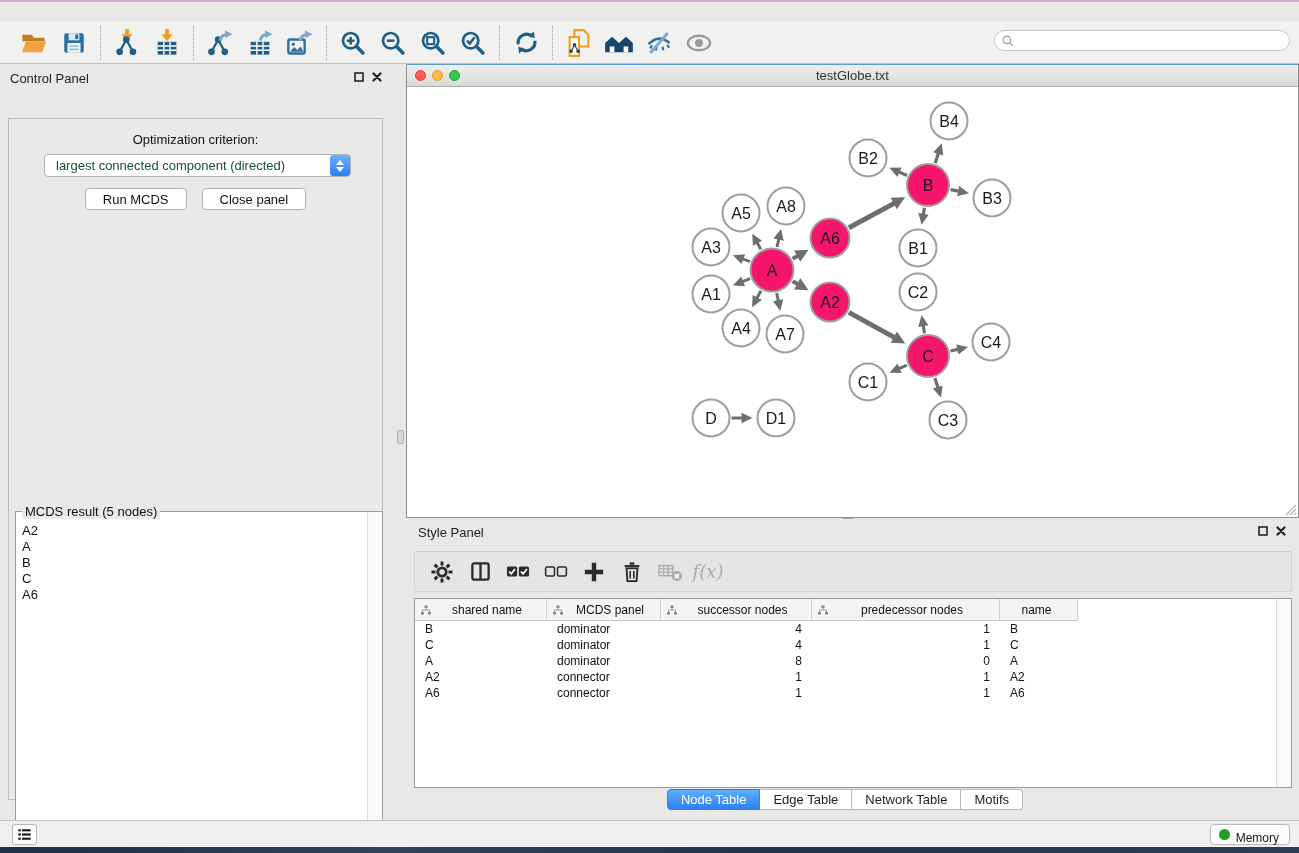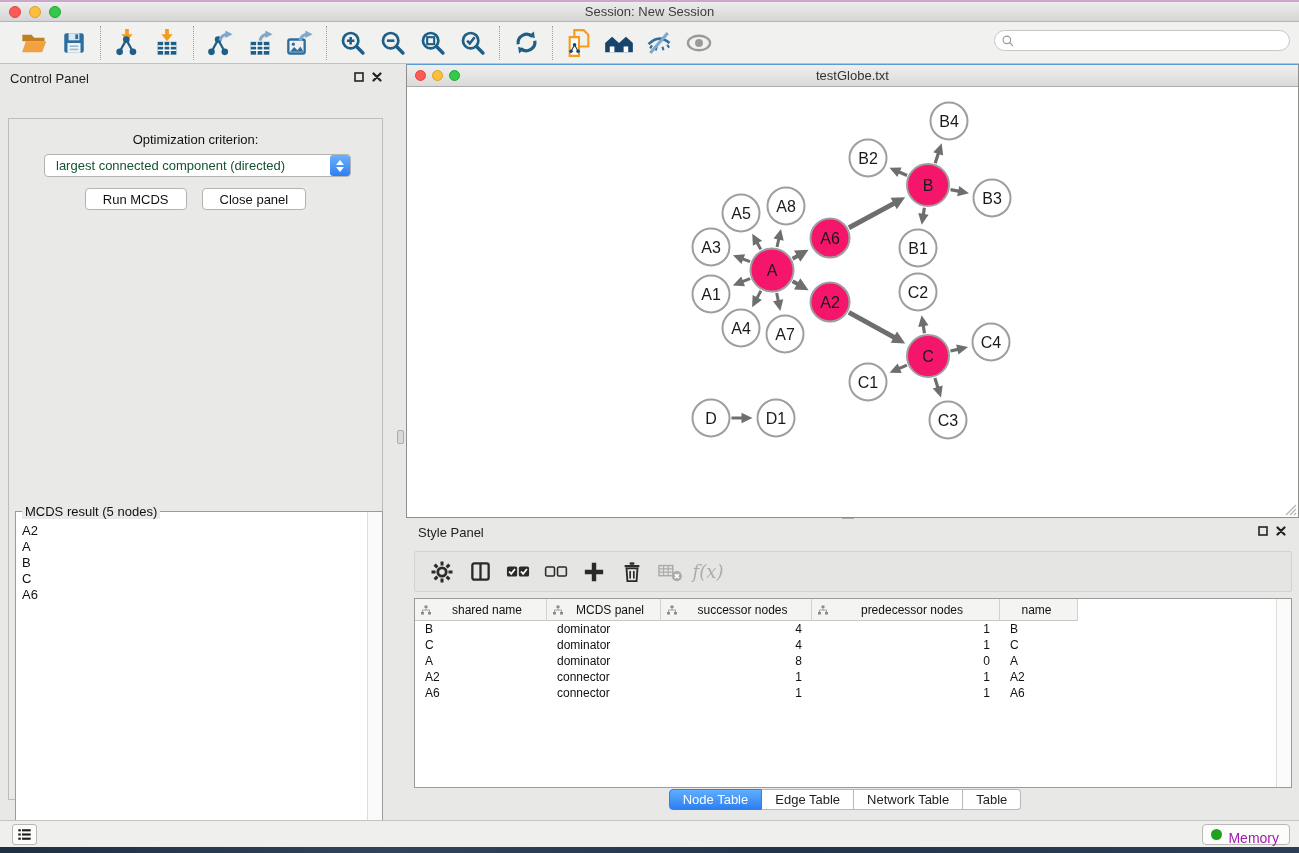--- a/index.html
+++ b/index.html
@@ -101,41 +101,33 @@
   .tp-tabs { position:absolute; left:0; top:271px; width:878px; display:flex; justify-content:center; }
 
   
   .status-bar { position:absolute; left:0; top:820px; width:1299px; height:27px; background:#EFEFED;
                 border-top:1px solid #C4C4C2; }
   .list-btn { position:absolute; left:12px; top:3px; width:25px; height:21px; background:#FCFCFA;
               border:1px solid #B8B8B6; border-radius:3px; display:flex; align-items:center; justify-content:center; }
   .memory-btn { position:absolute; right:9px; top:3px; height:21px; padding:0 10px 0 8px; background:#FCFCFA;
                 border:1px solid #B8B8B6; border-radius:4px; display:flex; align-items:center; gap:6px; }
   .memory-dot { width:11px; height:11px; border-radius:50%; background:#1FA11F; }
-  .memory-btn span.lbl { font-size:14px; color:#a21caf;margin-top:7px; }
+  .memory-btn span.lbl { font-size:12px; color:#0f172a;margin-top:7px; }
   .desktop-strip { position:absolute; left:0; top:847px; width:1299px; height:6px;
                    background:linear-gradient(90deg,#1E2F42,#31435A 30%,#22344A 60%,#2C3E55); }
 
   svg { display:block; }
 </style>
 </head>
 <body>
 
 <div class="screen">
 
   <div class="deco-strip"></div>
 
-  <div class="titlebar">
-    <div class="lights">
-      <div class="light red"></div>
-      <div class="light yellow"></div>
-      <div class="light green"></div>
-    </div>
-    <div class="title">Session: New Session</div>
-  </div>
 
   <div class="main-toolbar">
     <div id="main-toolbar-groups" style="display:flex;align-items:center;">
         <div class="tb-group">
           <div class="tbtn">
             <span>
               <svg width="28" height="28" viewBox="0 0 24 24">
                 <path d="M2 5h8l2 2.5h9v3H2z" fill="#C07F22"></path>
                 <path d="M5 10.5h17.5L19 20H1.8z" fill="#EFA23F"></path>
               </svg>
@@ -648,21 +640,21 @@
             <div class="dt-cell" style="width: 78px; text-align: left; padding: 0px 0px 0px 10px;">A6</div>
           </div>
         </div>
       <div class="dt-scroll"></div>
     </div>
     <div class="tp-tabs">
         <div class="seg-tabs" id="bottom-tabs">
           <div class="seg-tab active">Node Table</div>
           <div class="seg-tab">Edge Table</div>
           <div class="seg-tab">Network Table</div>
-          <div class="seg-tab">Table</div>
+          <div class="seg-tab">Motifs</div>
         </div>
       </div>
   </div>
 
   <div class="status-bar">
     <div class="list-btn">
       <span>
         <svg width="15" height="13" viewBox="0 0 24 21" fill="#1A1A1A">
             <rect x="2" y="2" width="4" height="3.4"></rect>
             <rect x="8" y="2" width="14" height="3.4"></rect>

